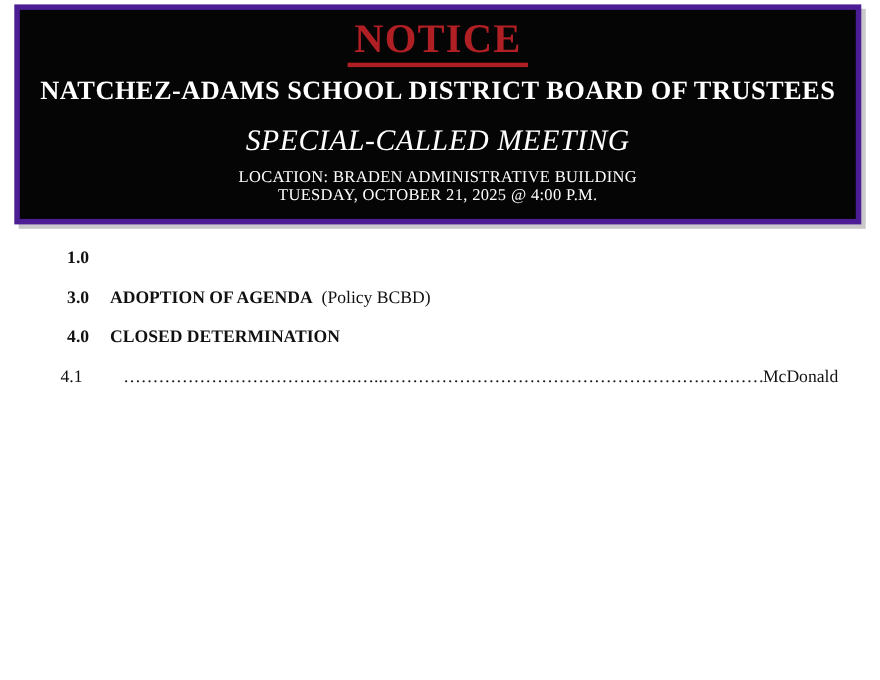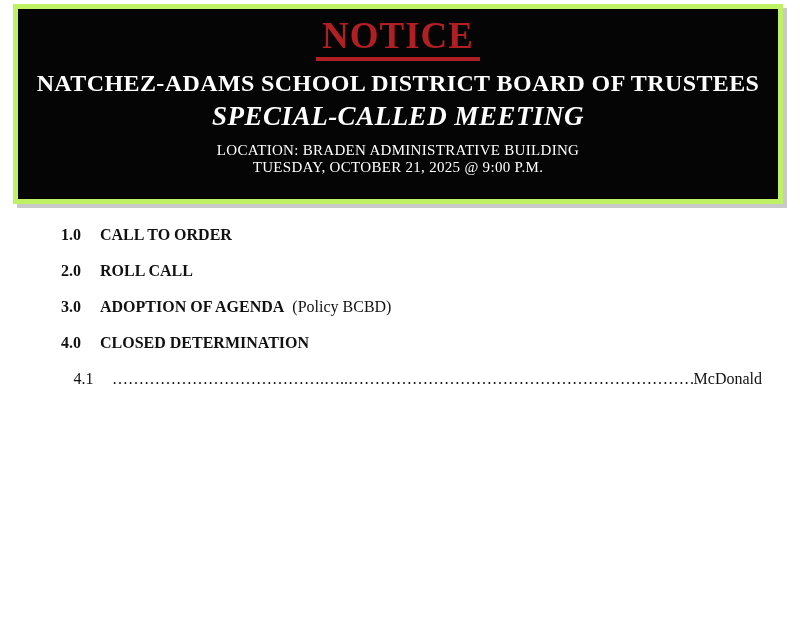--- a/index.html
+++ b/index.html
@@ -6,21 +6,21 @@
   html, body { width: 800px; height: 618px; background: #ffffff; overflow: hidden; }
   body { font-family: "Liberation Serif", "DejaVu Serif", serif; color: #111111; }
 
   .page { position: relative; width: 800px; height: 618px; background: #ffffff; }
 
   
   .notice-frame {
     position: absolute;
     left: 13px; top: 4px;
     width: 770px; height: 200px;
-    background: #bef264;
+    background: #4c1d95;
     padding: 5px;
     box-shadow: 4px 4px 0 #c9c9c9;
   }
   .notice-box {
     width: 100%; height: 100%;
     background: #050505;
     color: #ffffff;
     text-align: center;
     padding-top: 7px;
     overflow: hidden;
@@ -36,23 +36,23 @@
     padding: 0 6px 1px 6px;
   }
   .org-line {
     margin-top: 9px;
     font-size: 24px;
     font-weight: bold;
     line-height: 22px;
     letter-spacing: 0.4px;
   }
   .meeting-line {
-    margin-top: 7px;
+    margin-top: 18px;
     font-size: 27px;
-    font-weight: bold;
+    font-weight: normal;
     font-style: italic;
     line-height: 31px;
     letter-spacing: 0.5px;
   }
   .info-line {
     font-size: 15px;
     font-weight: normal;
     line-height: 17px;
     letter-spacing: 0.3px;
   }
@@ -79,21 +79,20 @@
     white-space: nowrap;
   }
   .sub-row {
     display: flex;
     font-size: 16px;
     font-weight: normal;
     line-height: 17px;
     margin-left: 22px;
     margin-top: 17px;
     width: 707px;
-    text-align: center;
   }
   .sub-num { width: 57px; flex: 0 0 57px; }
   .sub-text { white-space: nowrap; }
   .sub-text .italic { font-style: italic; }
   .leader-dots {
     flex: 1 1 auto;
     overflow: hidden;
     white-space: nowrap;
   }
   .assignee { white-space: nowrap; }
@@ -104,37 +103,31 @@
 <div class="page">
 
   <div class="notice-frame">
     <div class="notice-box">
       <div class="notice-title-wrap">
         <span class="notice-title">NOTICE</span>
       </div>
       <div class="org-line">NATCHEZ-ADAMS SCHOOL DISTRICT BOARD OF TRUSTEES</div>
       <div class="meeting-line">SPECIAL-CALLED MEETING</div>
       <div class="info-line first">LOCATION: BRADEN ADMINISTRATIVE BUILDING</div>
-      <div class="info-line">TUESDAY, OCTOBER 21, 2025 @ 9:00 P.M.</div>
+      <div class="info-line">TUESDAY, OCTOBER 21, 2025 @ 4:00 P.M.</div>
     </div>
   </div>
 
   <div class="agenda">
 
     <div class="agenda-row">
       <span class="row-num">1.0</span>
-      <span class="row-label">CALL TO ORDER</span>
       <span class="row-suffix"></span>
     </div>
 
-    <div class="agenda-row">
-      <span class="row-num">2.0</span>
-      <span class="row-label">ROLL CALL</span>
-      <span class="row-suffix"></span>
-    </div>
 
     <div class="agenda-row">
       <span class="row-num">3.0</span>
       <span class="row-label">ADOPTION OF AGENDA</span>
       <span class="row-suffix">(Policy BCBD)</span>
     </div>
 
     <div class="agenda-row">
       <span class="row-num">4.0</span>
       <span class="row-label">CLOSED DETERMINATION</span>

